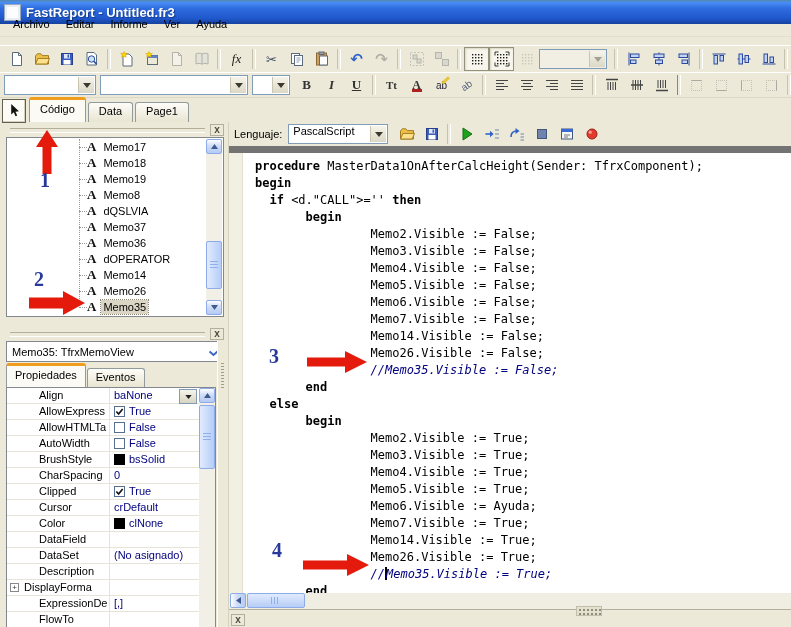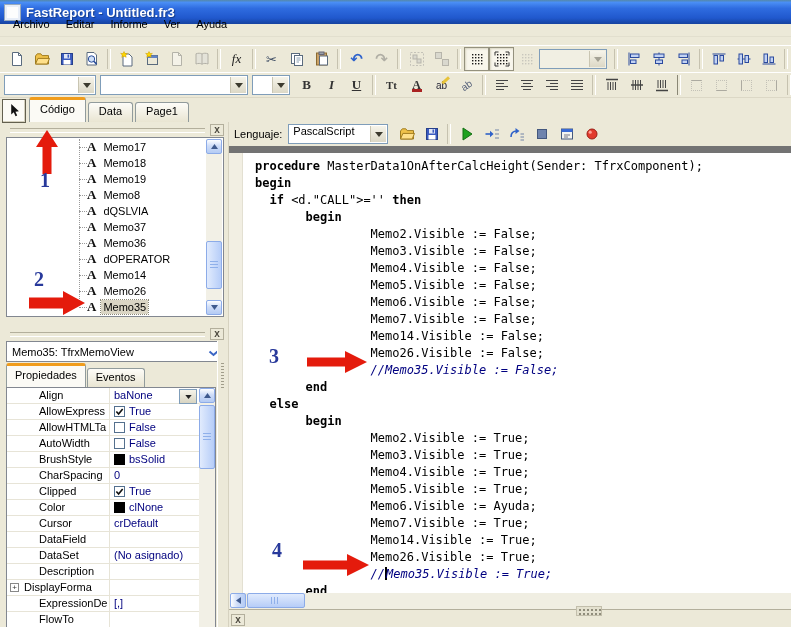--- a/index.html
+++ b/index.html
@@ -675,30 +675,30 @@
             <span class="pval">
               <span class="cbx">
                 <svg viewBox="0 0 10 10">
                   <path d="M1.5 5l2.5 2.8L8.5 2.2" fill="none" stroke="#111" stroke-width="1.8"></path>
                 </svg>
               </span>
               <span>True</span>
             </span>
           </div>
           <div class="prow">
+            <span class="pname">Cursor</span>
+            <span class="pval">
+              <span>crDefault</span>
+            </span>
+          </div>
+          <div class="prow">
             <span class="pname">Color</span>
             <span class="pval">
               <span class="swatch" style="background: rgb(0, 0, 0);"></span>
               <span>clNone</span>
-            </span>
-          </div>
-          <div class="prow">
-            <span class="pname">Cursor</span>
-            <span class="pval">
-              <span>crDefault</span>
             </span>
           </div>
           <div class="prow">
             <span class="pname">DataField</span>
             <span class="pval">
               <span></span>
             </span>
           </div>
           <div class="prow">
             <span class="pname">DataSet</span>

